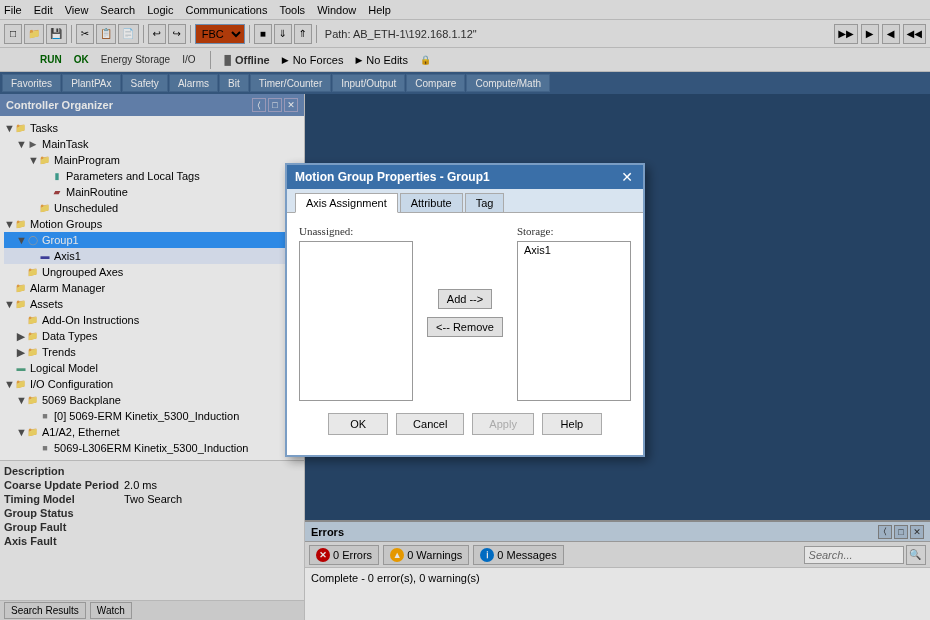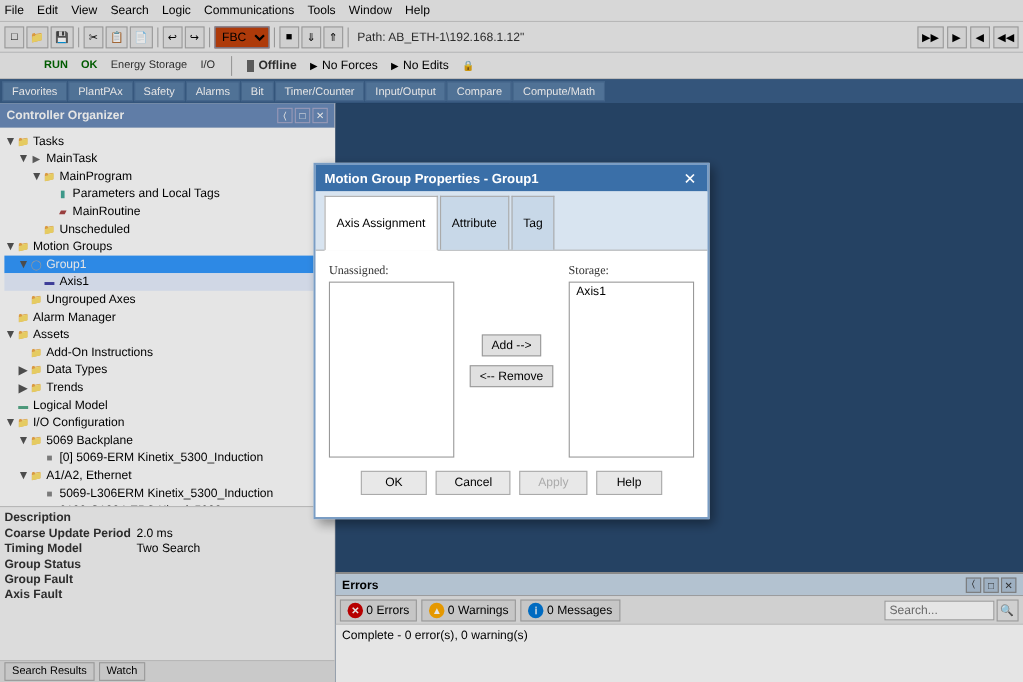--- a/index.html
+++ b/index.html
@@ -57,30 +57,30 @@
     .errors-panel { background: #f5f5f5; border-top: 2px solid #999; height: 100px; display: flex; flex-direction: column; }
     .errors-header { background: #c8d8e8; height: 20px; display: flex; align-items: center; justify-content: space-between; padding: 0 6px; font-size: 11px; font-weight: bold; border-bottom: 1px solid #aaa; }
     .errors-header-right { display: flex; gap: 2px; }
     .errors-toolbar { background: #e8e8e8; height: 26px; display: flex; align-items: center; padding: 0 4px; gap: 4px; border-bottom: 1px solid #ccc; }
     .errors-count-btn { display: flex; align-items: center; gap: 3px; background: #ddd; border: 1px solid #aaa; padding: 2px 6px; cursor: pointer; font-size: 11px; height: 20px; }
     .error-icon { width: 14px; height: 14px; border-radius: 50%; display: flex; align-items: center; justify-content: center; font-size: 9px; font-weight: bold; color: white; }
     .error-icon.red { background: #cc0000; }
     .error-icon.yellow { background: #ffaa00; }
     .error-icon.blue { background: #0078d7; }
     .errors-search { margin-left: auto; display: flex; align-items: center; gap: 2px; }
-    .errors-search input { height: 18px; font-size: 11px; border: 1px solid #aaa; padding: 0 4px; width: 100px; }
+    .errors-search input { height: 18px; font-size: 11px; border: 1px solid #aaa; padding: 0 4px; width: 100px; font-style: italic; }
     .errors-content { flex: 1; background: white; padding: 4px 6px; font-size: 11px; overflow: auto; }
 
     
     .modal-overlay { position: fixed; top: 0; left: 0; width: 930px; height: 620px; background: rgba(0,0,0,0.1); display: flex; align-items: center; justify-content: center; z-index: 100; }
     .modal { background: #f0f4f8; border: 2px solid #7a9dc4; box-shadow: 4px 4px 10px rgba(0,0,0,0.4); width: 360px; }
     .modal-titlebar { background: #3a6fa8; color: white; height: 24px; display: flex; align-items: center; justify-content: space-between; padding: 0 8px; font-size: 12px; font-weight: bold; }
     .modal-close { background: transparent; border: none; color: white; cursor: pointer; font-size: 14px; padding: 0 2px; }
     .modal-tabs { display: flex; background: #d8e4f0; border-bottom: 1px solid #aaa; padding: 4px 8px 0; gap: 2px; }
-    .modal-tab { padding: 18px 10px; border: 1px solid #aaa; background: #c8d8e8; cursor: pointer; font-size: 11px; border-bottom: none; }
+    .modal-tab { padding: 3px 10px; border: 1px solid #aaa; background: #c8d8e8; cursor: pointer; font-size: 11px; border-bottom: none; }
     .modal-tab.active { background: white; border-bottom: 1px solid white; margin-bottom: -1px; }
     .modal-body { padding: 12px; background: white; }
     .modal-columns { display: flex; gap: 10px; }
     .modal-col { flex: 1; }
     .modal-col-header { font-size: 11px; margin-bottom: 4px; color: #333; font-family: Liberation Serif, serif; }
     .modal-listbox { border: 1px solid #999; background: white; height: 160px; overflow: auto; font-size: 11px; }
     .modal-listbox-item { padding: 2px 6px; cursor: pointer; }
     .modal-arrows { display: flex; flex-direction: column; align-items: center; justify-content: center; gap: 8px; padding: 0 4px; }
     .modal-btn-row { display: flex; justify-content: center; gap: 8px; margin-top: 12px; padding-bottom: 8px; }
     .modal-btn { padding: 4px 16px; background: #e8e8e8; border: 1px solid #aaa; cursor: pointer; font-size: 11px; min-width: 60px; }

